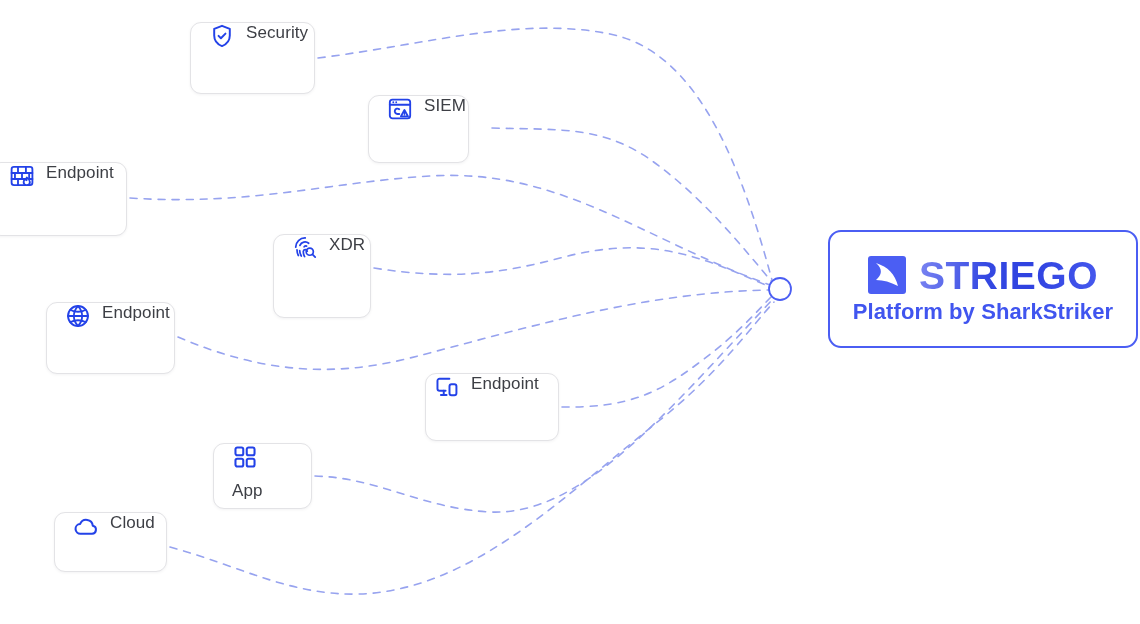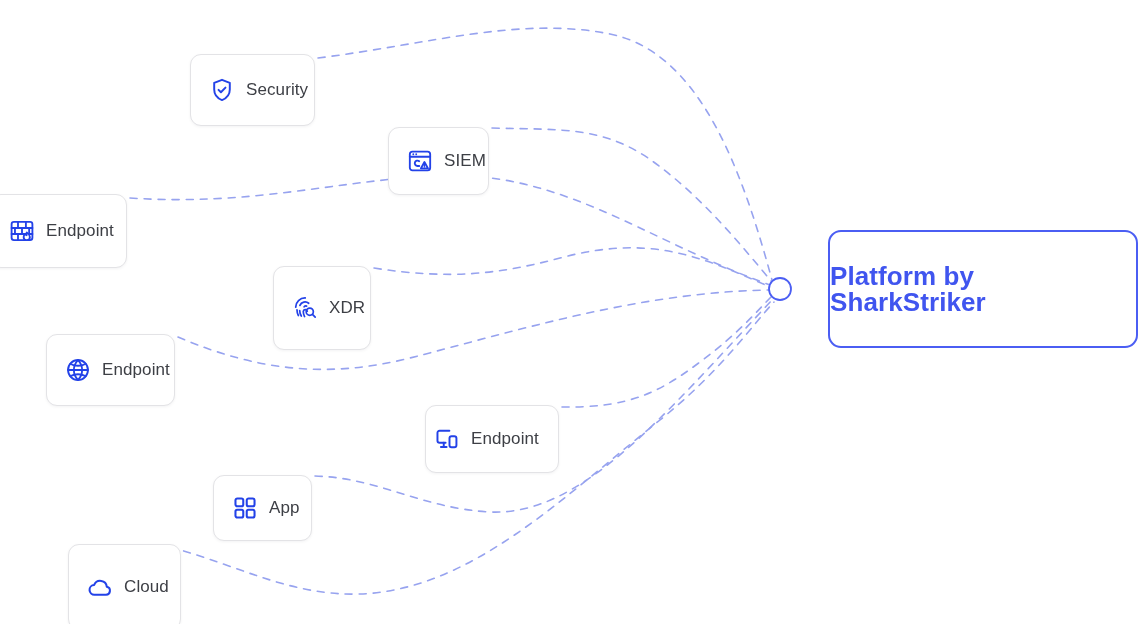--- a/index.html
+++ b/index.html
@@ -26,24 +26,23 @@
     pointer-events: none;
   }
   .node {
     position: absolute;
     box-sizing: border-box;
     background: #ffffff;
     border: 1px solid #e3e3e6;
     border-radius: 11px;
     box-shadow: 0 1px 3px rgba(16,24,40,0.05);
     display: flex;
-    align-items: center;
+    align-items: flex-start;
     gap: 11px;
     padding: 0 18px;
-    margin-top: 32px;
   }
   .node .ico {
     flex: 0 0 auto;
     width: 26px;
     height: 26px;
     display: block;
     color: #2342e8;
   }
   .node .ico svg { display: block; width: 26px; height: 26px; }
   .node .lbl {
@@ -76,21 +75,21 @@
     font-weight: bold;
     letter-spacing: 0.5px;
     line-height: 1;
     background: linear-gradient(100deg, #7b85f2 0%, #3448e2 38%, #2f42e0 62%, #4659ee 100%);
     -webkit-background-clip: text;
     background-clip: text;
     color: transparent;
     -webkit-text-fill-color: transparent;
   }
   .brand-sub {
-    font-size: 26px;
+    font-size: 22px;
     font-weight: bold;
     color: #4055ef;
     letter-spacing: 0.1px;
     line-height: 1;
   }
 </style>
 </head>
 <body>
 
 <div id="stage">
@@ -112,21 +111,21 @@
   <div id="nodes">
       <div class="node" style="left: 190px; top: 22px; width: 125px; height: 72px;">
         <span class="ico">
           <svg viewBox="0 0 24 24" fill="none" stroke="currentColor" stroke-width="1.8" stroke-linecap="round" stroke-linejoin="round">
             <path d="M12 2.6 19.2 5.4v6.1c0 4.6-3 8.1-7.2 9.8-4.2-1.7-7.2-5.2-7.2-9.8V5.4z"></path>
             <path d="M8.8 11.9l2.2 2.2 4.2-4.3"></path>
           </svg>
         </span>
         <span class="lbl">Security</span>
       </div>
-      <div class="node" style="left: 388px; top: 95px; width: 101px; height: 68px;">
+      <div class="node" style="left: 368px; top: 95px; width: 101px; height: 68px;">
         <span class="ico">
           <svg viewBox="0 0 24 24" fill="none" stroke="currentColor" stroke-width="1.7" stroke-linecap="round" stroke-linejoin="round">
             <rect x="2.6" y="3.4" width="18.8" height="17.2" rx="2.4"></rect>
             <path d="M2.6 8.1h18.8"></path>
             <circle cx="5.8" cy="5.8" r=".85" fill="currentColor" stroke="none"></circle>
             <circle cx="8.5" cy="5.8" r=".85" fill="currentColor" stroke="none"></circle>
             <path d="M11.3 12.2a2.5 2.5 0 1 0-1.5 4.4h1.5"></path>
             <path d="M16.1 12.9l3.3 5.9h-6.6z"></path>
             <path d="M16.1 15.2v1.5"></path>
             <circle cx="16.1" cy="17.9" r=".45" fill="currentColor" stroke="none"></circle>
@@ -174,38 +173,47 @@
         <span class="ico">
           <svg viewBox="0 0 24 24" fill="none" stroke="currentColor" stroke-width="1.8" stroke-linecap="round" stroke-linejoin="round">
             <path d="M14.2 4.4H5.1a1.9 1.9 0 0 0-1.9 1.9v7.3a1.9 1.9 0 0 0 1.9 1.9h5.6"></path>
             <path d="M6.4 19.3h5.2"></path>
             <path d="M9 15.5v3.8"></path>
             <rect x="14.3" y="9.4" width="6.4" height="10.2" rx="1.9"></rect>
           </svg>
         </span>
         <span class="lbl">Endpoint</span>
       </div>
-      <div class="node" style="left: 213px; top: 443px; width: 99px; height: 66px;">
+      <div class="node" style="left: 213px; top: 443px; width: 99px; height: 66px; flex-direction: column;">
         <span class="ico">
           <svg viewBox="0 0 24 24" fill="none" stroke="currentColor" stroke-width="1.9" stroke-linejoin="round">
             <rect x="3.2" y="3.2" width="7.2" height="7.2" rx="1.7"></rect>
             <rect x="13.6" y="3.2" width="7.2" height="7.2" rx="1.7"></rect>
             <rect x="3.2" y="13.6" width="7.2" height="7.2" rx="1.7"></rect>
             <rect x="13.6" y="13.6" width="7.2" height="7.2" rx="1.7"></rect>
           </svg>
         </span>
         <span class="lbl">App</span>
       </div>
-      <div class="node" style="left: 68px; top: 512px; width: 113px; height: 86px;">
+      <div class="node" style="left: 54px; top: 512px; width: 113px; height: 60px;">
         <span class="ico">
           <svg viewBox="0 0 24 24" fill="none" stroke="currentColor" stroke-width="1.9" stroke-linecap="round" stroke-linejoin="round">
             <path d="M7.1 19.1a4.5 4.5 0 0 1-.5-9 6.1 6.1 0 0 1 11.7 1.7 3.7 3.7 0 0 1-.7 7.3z"></path>
           </svg>
         </span>
         <span class="lbl">Cloud</span>
       </div>
     </div>
 
   <div id="platform-card" style="left: 828px; top: 230px; width: 310px; height: 118px; border-color: rgb(75, 94, 243);">
+    <div class="brand-row">
+      <span class="brand-mark">
+        <svg viewBox="0 0 38 38" xmlns="http://www.w3.org/2000/svg">
+          <rect x="0" y="0" width="38" height="38" rx="3" fill="#4b5ef3"></rect>
+          <path d="M8 7 C 20 11 27 18 30 30 C 22 26 16 24 8 24 C 14 19 15 13 8 7 Z" fill="#ffffff"></path>
+        </svg>
+      </span>
+      <span class="brand-word">STRIEGO</span>
+    </div>
     <div class="brand-sub">Platform by SharkStriker</div>
   </div>
 
 </div>
 
 </body></html>

